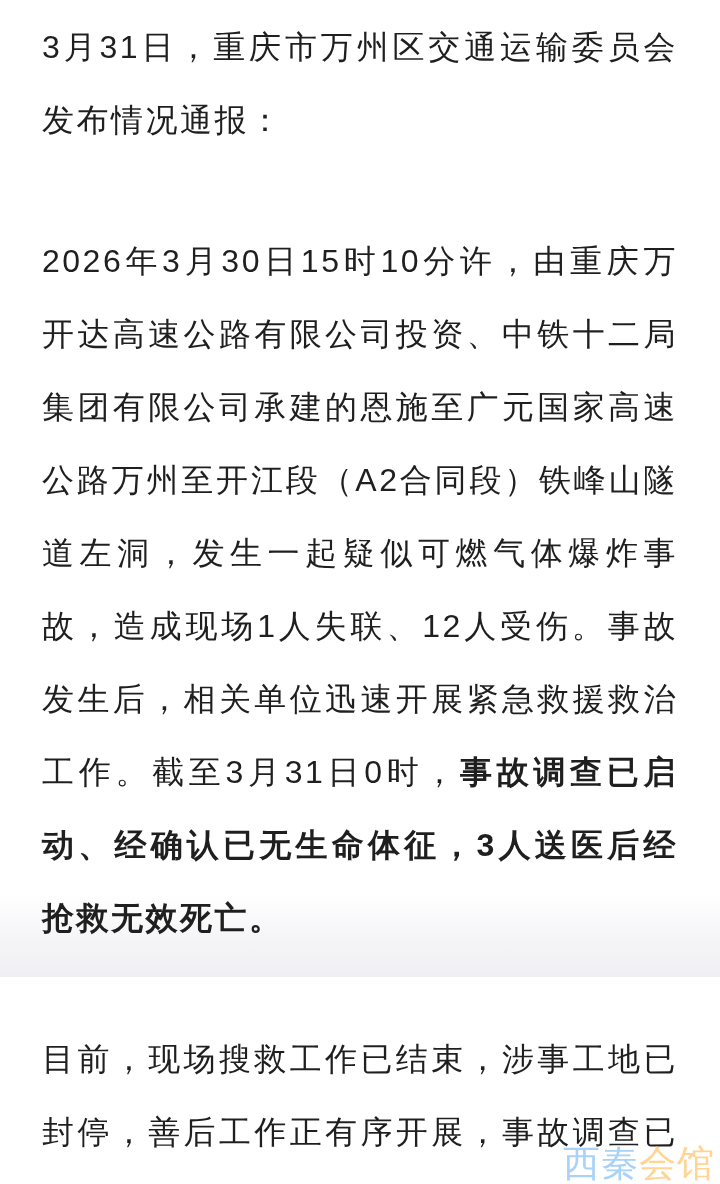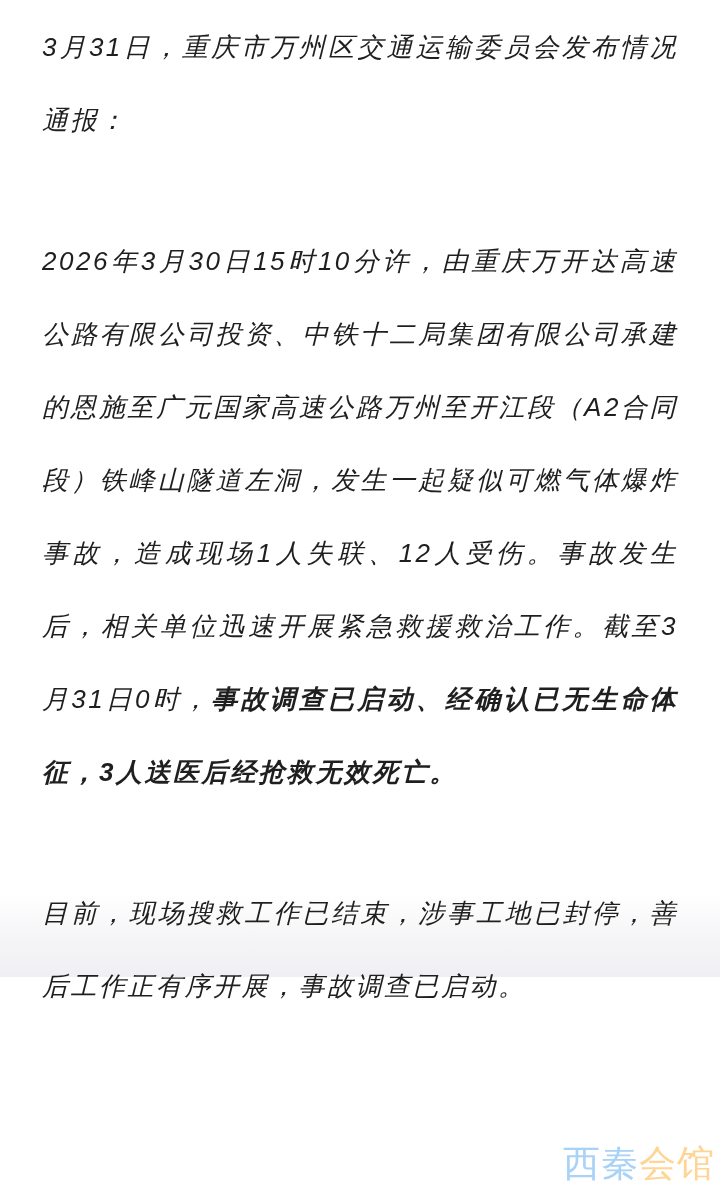--- a/index.html
+++ b/index.html
@@ -12,28 +12,27 @@
     position: relative;
     overflow: hidden;
     font-family: "Liberation Sans", sans-serif;
   }
   .article {
     position: relative;
     z-index: 1;
     padding: 11px 42px 0 42px;
   }
   .para {
-    font-size: 26px;
+    font-size: 32px;
     line-height: 73px;
     letter-spacing: 2.5px;
     text-align: justify;
     text-justify: inter-ideograph;
     margin: 0 0 68px 0;
     word-break: break-all;
-    font-style: italic;
   }
   .para:last-child {
     margin-bottom: 0;
   }
   .para .bold {
     font-weight: 700;
   }
   .divider-band {
     position: absolute;
     left: 0;

